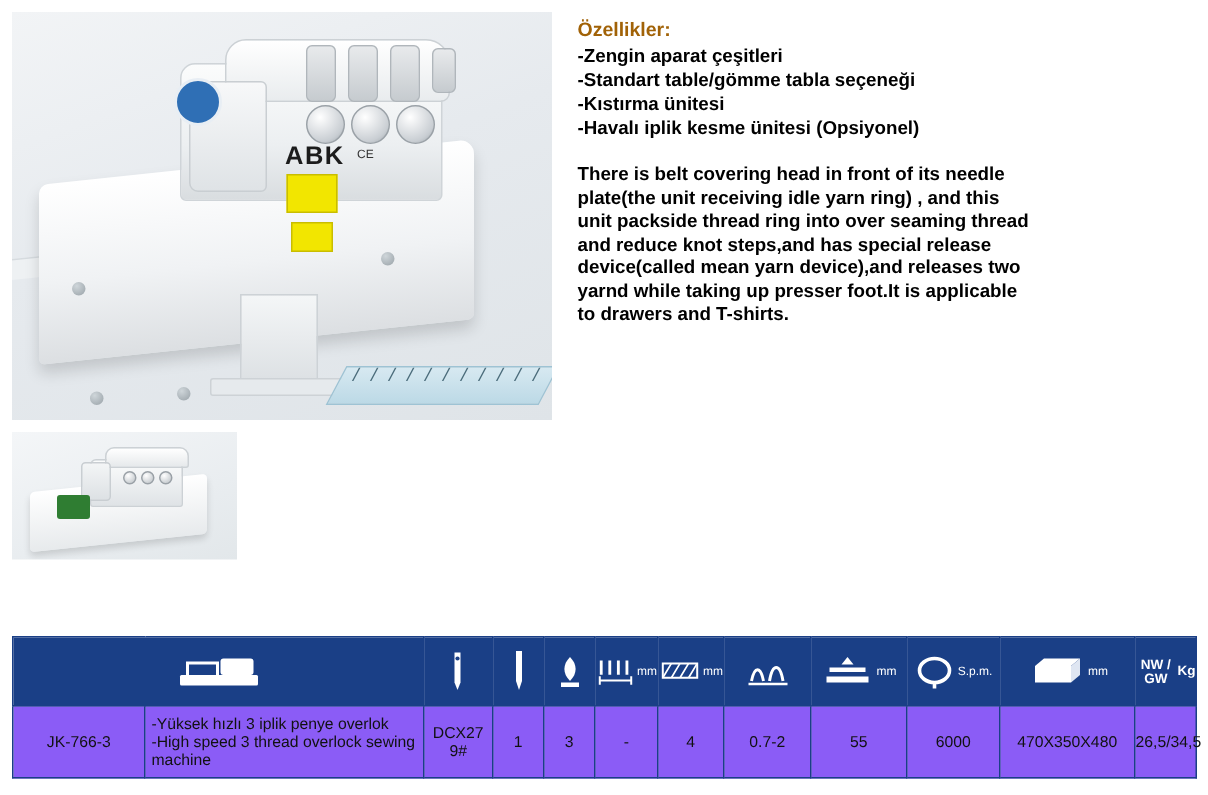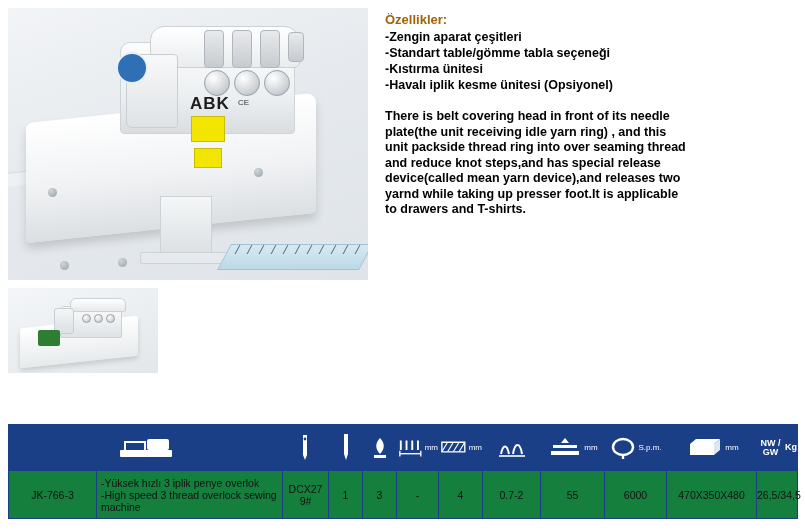--- a/index.html
+++ b/index.html
@@ -165,21 +165,21 @@
     border-collapse: collapse; table-layout: fixed;
   }
   .spec-table th, .spec-table td {
     border: 1px solid #1a3f86;
     padding: 0; text-align: center; vertical-align: middle;
   }
   .spec-table thead th {
     background: #1a3f86; height: 46px; color: #fff;
   }
   .spec-table tbody td {
-    background: #15803d; height: 48px;
+    background: #8b5cf6; height: 48px;
     font: 10.5px "Liberation Sans", sans-serif; color: #111; margin-left: 37px;
   }
   td.model { font-weight: bold; font-size: 11px; }
   td.desc {
     text-align: left; padding: 2px 4px; font-size: 10px; line-height: 13px;
   }
   .hdr-ico { display: flex; flex-direction: row; align-items: center; justify-content: center; gap: 1px; }
   .hdr-sub { font: 8px "Liberation Sans", sans-serif; color: #fff; }
   .hdr-txt { font: bold 9px "Liberation Sans", sans-serif; color: #fff; line-height: 9px; }
   svg { display: block; }

